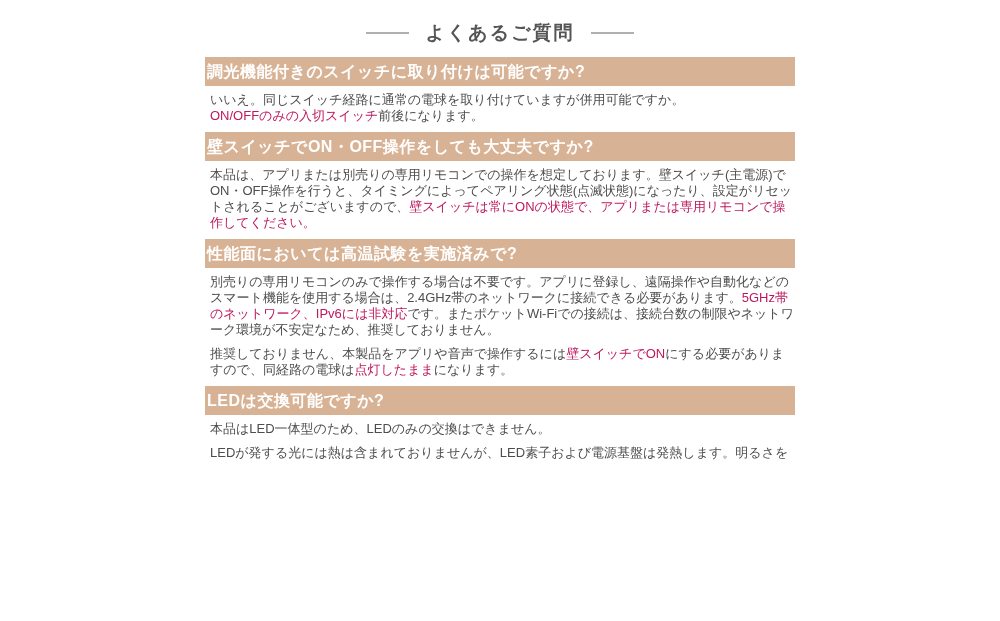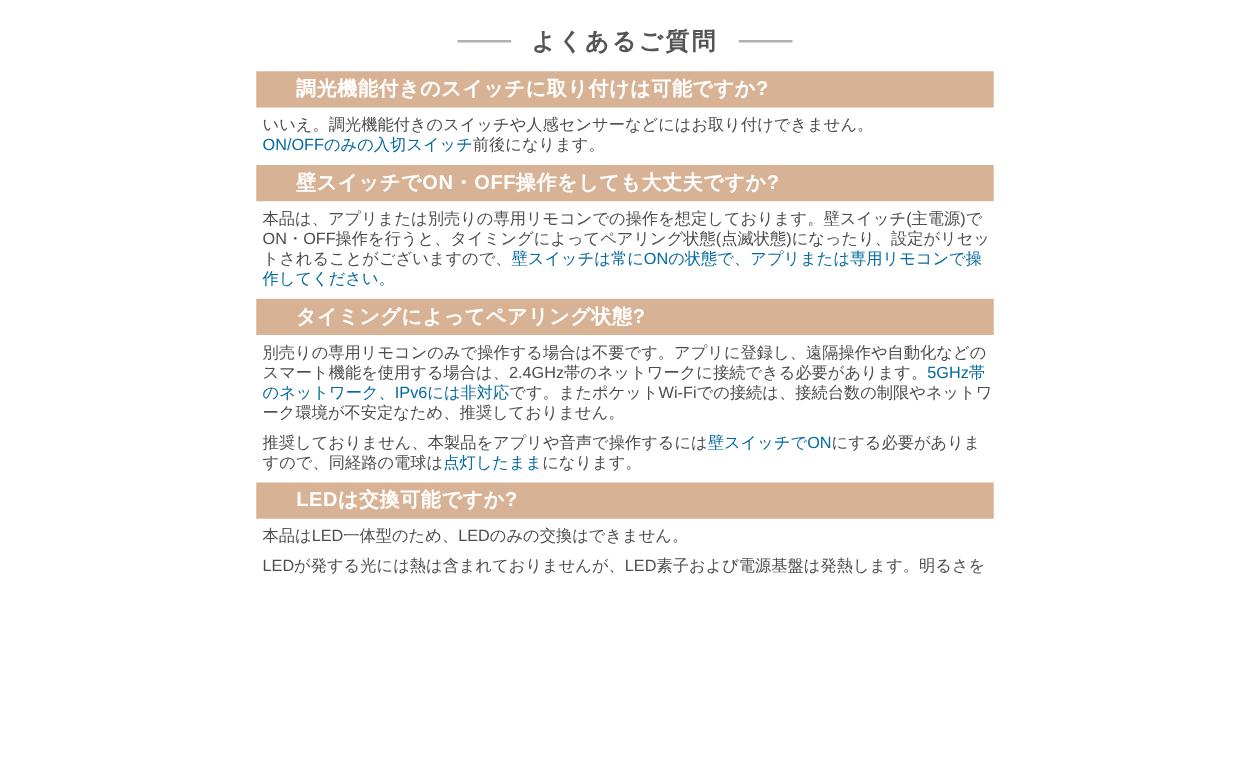--- a/index.html
+++ b/index.html
@@ -42,60 +42,60 @@
     white-space: nowrap;
   }
   .faq-item { margin: 0; }
   .q-bar {
     height: 29px;
     line-height: 29px;
     background: #d8b294;
     color: #ffffff;
     font-size: 16px;
     font-weight: bold;
-    padding-left: 32px;
+    padding-left: 2px;
     letter-spacing: 0.5px;
     white-space: nowrap;
     overflow: hidden;
   }
   .answer {
     margin: 6px 0 8px 0;
     padding-left: 5px;
     font-size: 13px;
     line-height: 16px;
     color: #4d4d4d;
   }
-  .answer .em { color: #0369a1; }
+  .answer .em { color: #be185d; }
 </style>
 </head>
 <body>
 
 <div class="page">
   <div class="wrap">
 
     <div class="title-row">
       <span class="title-line"></span>
       <h1 class="page-title">よくあるご質問</h1>
       <span class="title-line"></span>
     </div>
 
     <div>
 
       <section class="faq-item">
         <div class="q-bar">調光機能付きのスイッチに取り付けは可能ですか?</div>
-        <p class="answer"><span>いいえ。調光機能付きのスイッチや人感センサーなどにはお取り付けできません。</span><br><span class="em">ON/OFFのみの入切スイッチ</span><span>前後になります。</span></p>
+        <p class="answer"><span>いいえ。同じスイッチ経路に通常の電球を取り付けていますが併用可能ですか。</span><br><span class="em">ON/OFFのみの入切スイッチ</span><span>前後になります。</span></p>
       </section>
 
       <section class="faq-item">
         <div class="q-bar">壁スイッチでON・OFF操作をしても大丈夫ですか?</div>
         <p class="answer"><span>本品は、アプリまたは別売りの専用リモコンでの操作を想定しております。壁スイッチ(主電源)でON・OFF操作を行うと、タイミングによってペアリング状態(点滅状態)になったり、設定がリセットされることがございますので、</span><span class="em">壁スイッチは常にONの状態で、アプリまたは専用リモコンで操作してください。</span></p>
       </section>
 
       <section class="faq-item">
-        <div class="q-bar">タイミングによってペアリング状態?</div>
+        <div class="q-bar">性能面においては高温試験を実施済みで?</div>
         <p class="answer"><span>別売りの専用リモコンのみで操作する場合は不要です。アプリに登録し、遠隔操作や自動化などのスマート機能を使用する場合は、2.4GHz帯のネットワークに接続できる必要があります。</span><span class="em">5GHz帯のネットワーク、IPv6には非対応</span><span>です。またポケットWi-Fiでの接続は、接続台数の制限やネットワーク環境が不安定なため、推奨しておりません。</span></p>
       </section>
 
       <section class="faq-item">
         <p class="answer"><span>推奨しておりません、本製品をアプリや音声で操作するには</span><span class="em">壁スイッチでON</span><span>にする必要がありますので、同経路の電球は</span><span class="em">点灯したまま</span><span>になります。</span></p>
       </section>
 
       <section class="faq-item">
         <div class="q-bar">LEDは交換可能ですか?</div>
         <p class="answer"><span>本品はLED一体型のため、LEDのみの交換はできません。</span></p>

